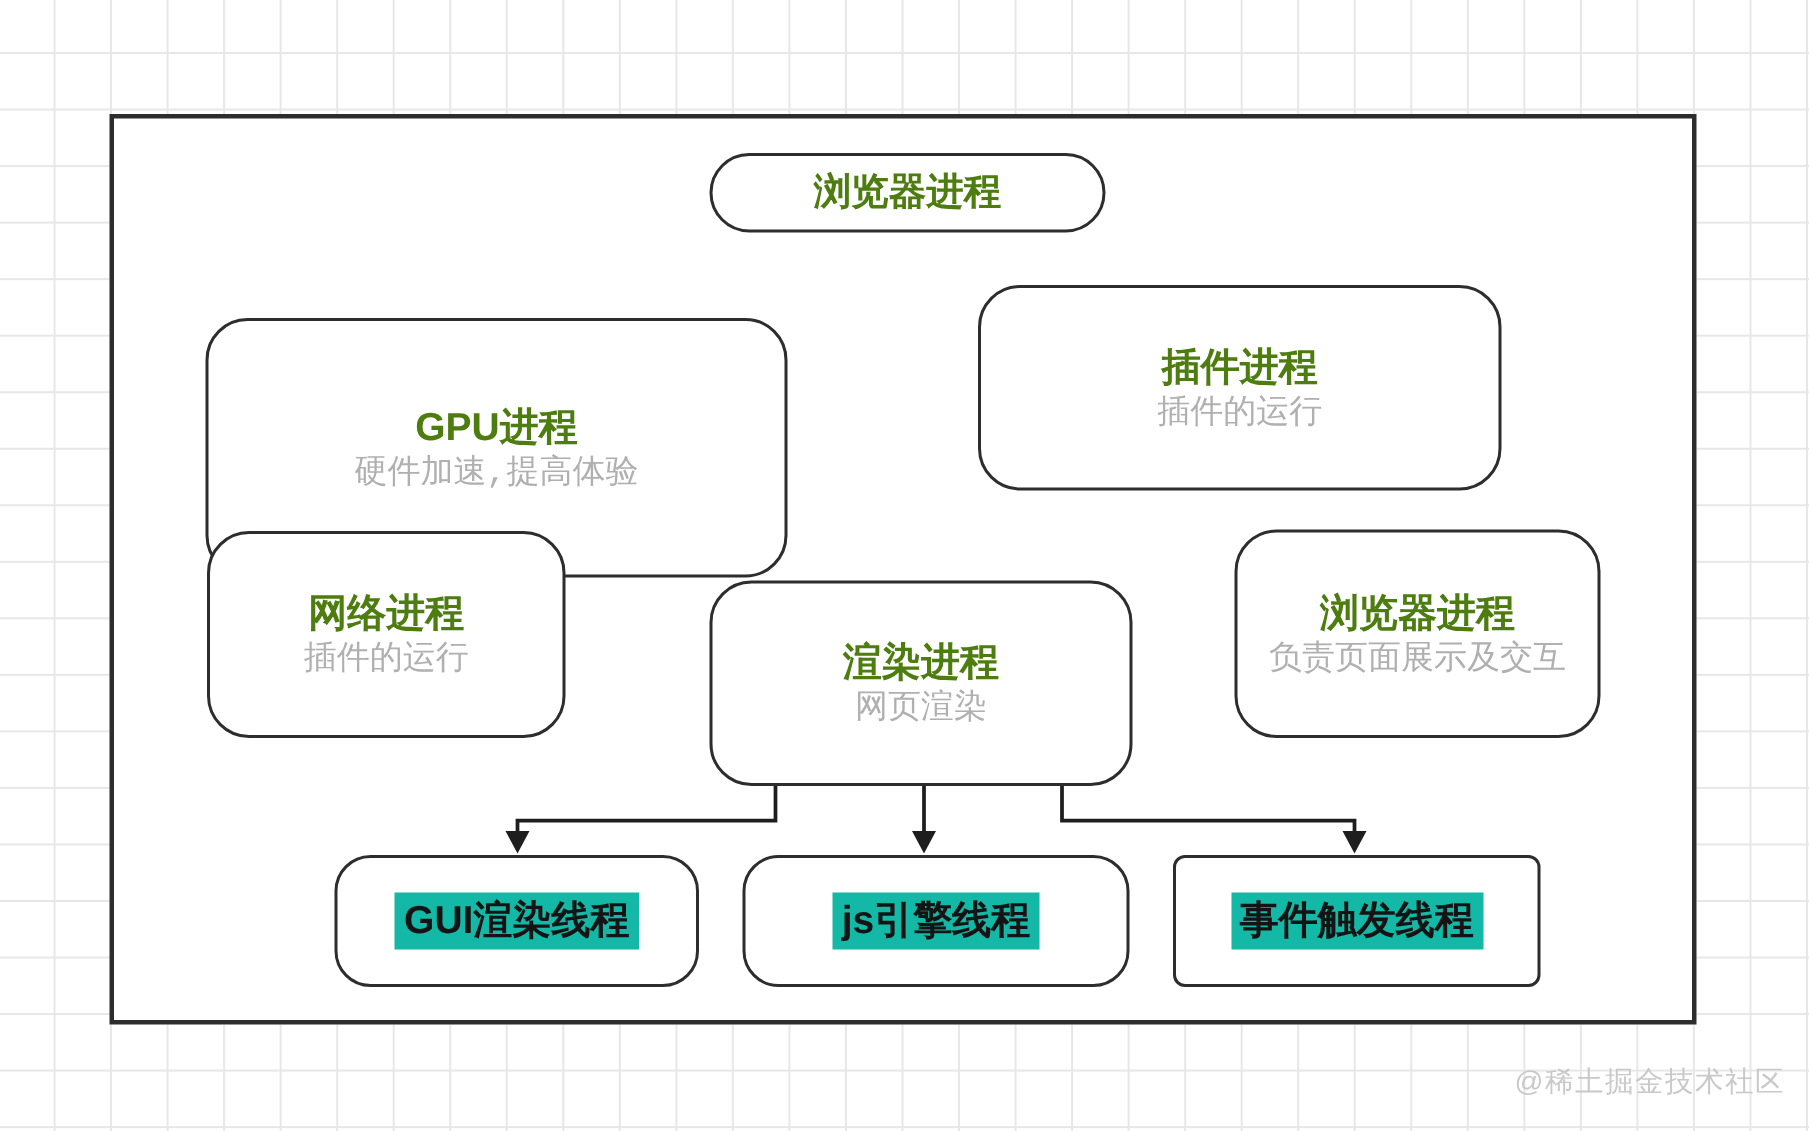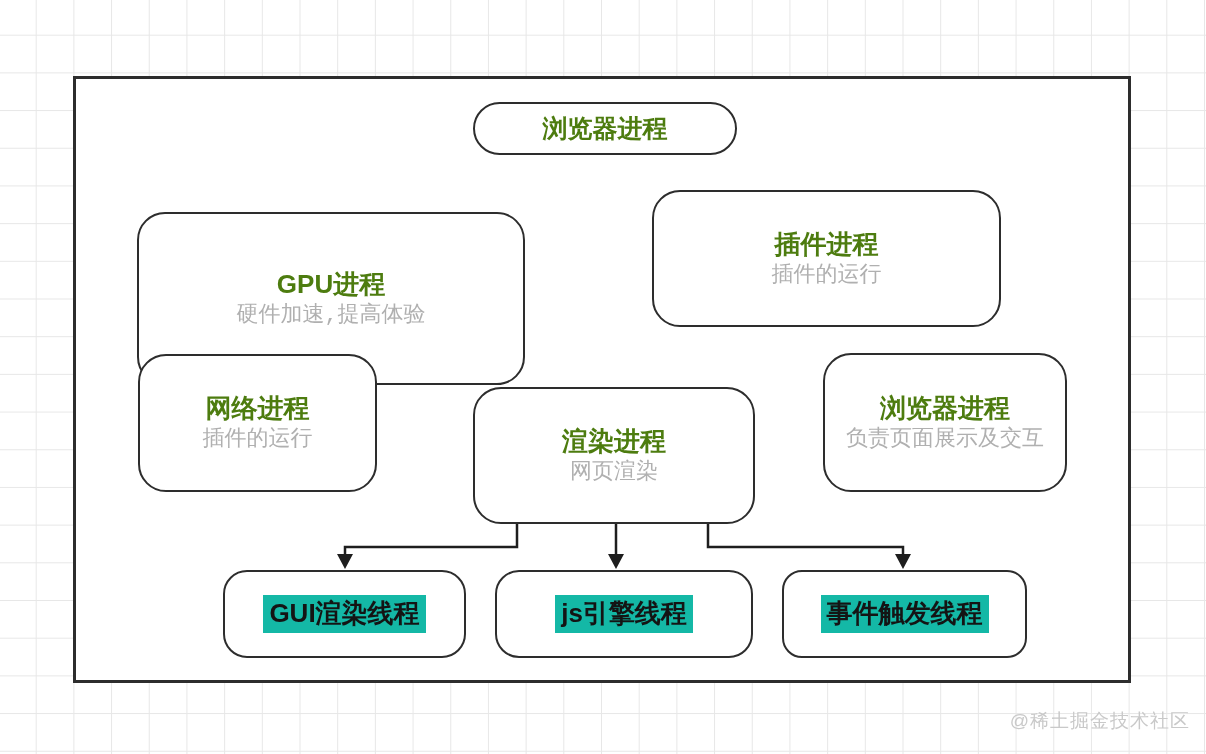--- a/index.html
+++ b/index.html
@@ -65,21 +65,21 @@
   .pill .title { font-size: 25px; }
 
   .node-gpu      { left: 137px; top: 191px; width: 388px; height: 173px; border-radius: 28px; margin-top: 21px; }
   .node-plugin   { left: 652px; top: 190px; width: 349px; height: 137px; border-radius: 28px; }
   .node-network  { left: 138px; top: 354px; width: 239px; height: 138px; border-radius: 28px; }
   .node-render   { left: 473px; top: 353px; width: 282px; height: 137px; border-radius: 28px; margin-top: 34px; }
   .node-browser2 { left: 823px; top: 353px; width: 244px; height: 139px; border-radius: 28px; }
 
   .node-gui   { left: 223px; top: 570px; width: 243px; height: 88px; border-radius: 24px; }
   .node-js    { left: 495px; top: 570px; width: 258px; height: 88px; border-radius: 24px; justify-content: center; }
-  .node-event { left: 782px; top: 570px; width: 245px; height: 88px; border-radius: 20px; }
+  .node-event { left: 782px; top: 570px; width: 245px; height: 88px; border-radius: 8px; }
 
   .thread-label {
     background: #14b8a6;
     color: #141414;
     font-weight: 700;
     font-size: 26px;
     line-height: 1.2;
     padding: 3px 6px;
     white-space: nowrap;
   }

